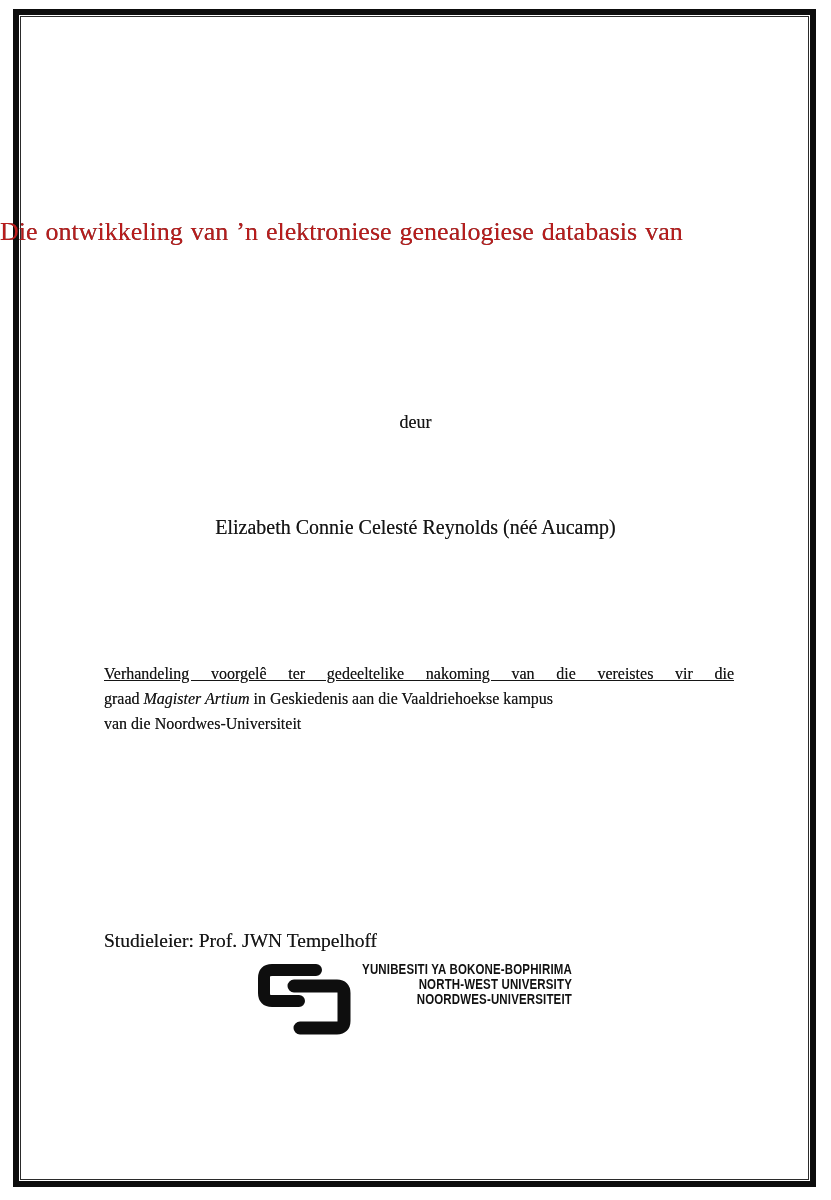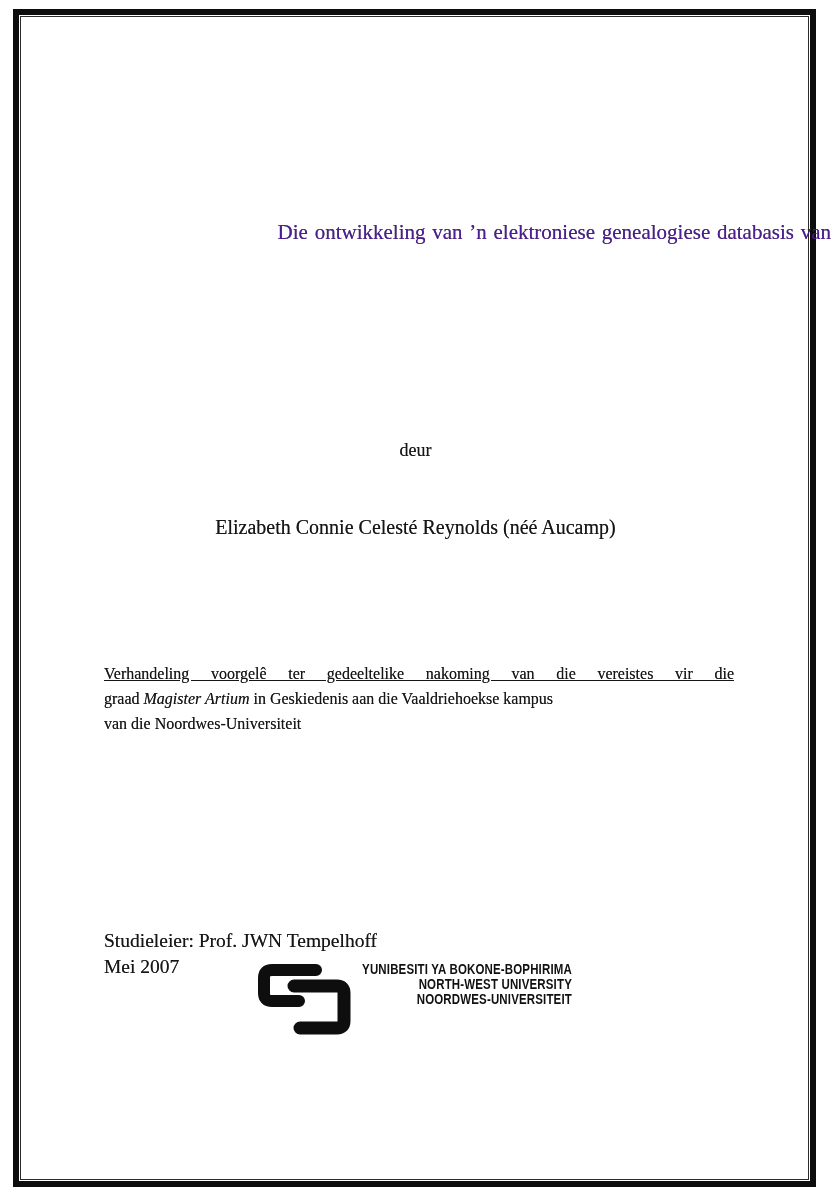--- a/index.html
+++ b/index.html
@@ -11,26 +11,26 @@
   
   .frame {
     position:absolute; left:13px; top:9px; right:15px; bottom:13px;
     border:6px solid #0d0d0d;
   }
   .frame-inner { position:absolute; inset:1px; border:1px solid #2b2b2b; }
 
   .txt { position:absolute; text-shadow:0 0 0.5px rgba(10,10,10,0.65); }
 
   .title {
-    left:0; right:0; top:212; text-align:right;
-    font-size:21px; line-height:40px; word-spacing:1.5px; color:#4c1d95;
+    left:0; right:0; top:212; text-align:left;
+    font-size:26px; line-height:40px; word-spacing:1.5px; color:#b91c1c;
   }
   .title .tline { display:block; }
 
-  .byline { left:0; right:0; top:440px; text-align:center; font-size:18px; }
+  .byline { left:0; right:0; top:412px; text-align:center; font-size:18px; }
 
   .author { left:0; right:0; top:516px; text-align:center; font-size:20px;font-family:Liberation Serif, serif; }
 
   .statement {
     left:104px; top:661px; width:630px;
     font-size:16px; line-height:25px;
   }
   .statement .just { text-align:justify; text-align-last:justify;text-decoration:underline; }
   .statement em { font-style:italic; }
 
@@ -68,21 +68,20 @@
   <div class="txt author">Elizabeth Connie Celesté Reynolds (néé Aucamp)</div>
 
   <div class="txt statement">
     <div class="just">Verhandeling voorgelê ter gedeeltelike nakoming van die vereistes vir die</div>
     <div><span>graad </span><em>Magister Artium</em><span> in Geskiedenis aan die Vaaldriehoekse kampus</span></div>
     <div>van die Noordwes-Universiteit</div>
   </div>
 
   <div class="txt supervisor-block">
     <div>Studieleier: Prof. JWN Tempelhoff</div>
-    <div>Mei 2007</div>
   </div>
 
   <div class="logo">
     <svg class="logo-mark" viewBox="0 0 93 71" xmlns="http://www.w3.org/2000/svg">
       <path d="M 58 6 H 14 Q 6 6 6 14 V 29 Q 6 37 14 37 H 41" stroke-width="12"></path>
       <path d="M 36 22 H 79 Q 86 22 86 29 V 57 Q 86 64 79 64 H 42" stroke-width="13"></path>
     </svg>
     <div class="logo-text">
       <div>YUNIBESITI YA BOKONE-BOPHIRIMA</div>
       <div>NORTH-WEST UNIVERSITY</div>

